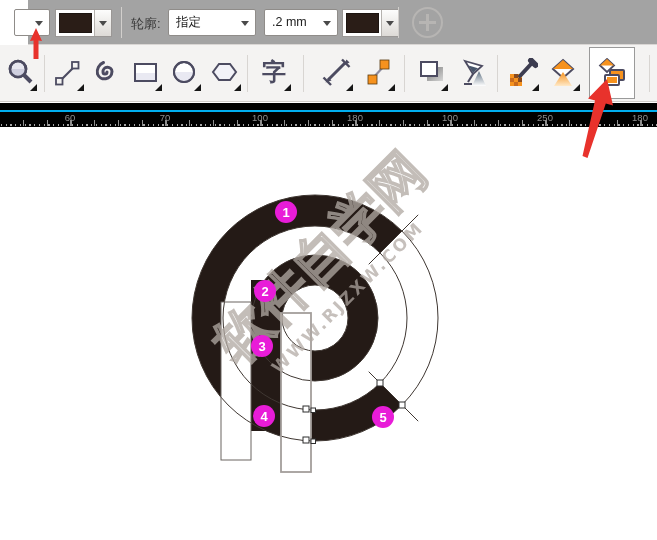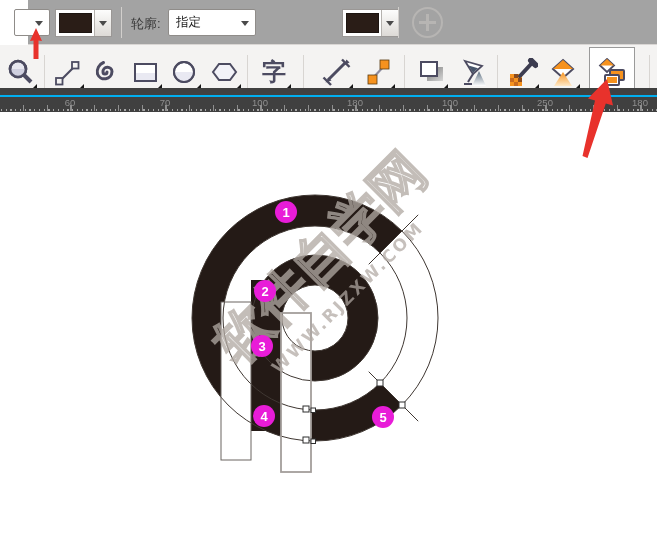--- a/index.html
+++ b/index.html
@@ -42,21 +42,21 @@
   .tool svg { position:absolute; left:4px; top:8px; }
   .tool .flyout { position:absolute; right:3px; bottom:5px; width:0; height:0;
     border-left:7px solid transparent; border-bottom:7px solid #161616; }
   .tool-sep { position:absolute; top:10px; width:1px; height:37px; background:#d8d5d2; }
   .tool.selected { background:#fff; border:1px solid #9a9a9a; top:2px; height:52px; width:46px; }
   .tool.selected svg { left:7px; top:10px; }
   .glyph-text { font-size:24px; font-weight:bold; color:#4c4b61; position:absolute;
     left:6px; top:6px; }
 
   
-  .ruler { position:absolute; left:0; top:88px; width:657px; height:24px; background:#404040; }
+  .ruler { position:absolute; left:0; top:103px; width:657px; height:24px; background:#000000; }
   .guide-cyan { position:absolute; left:0; top:7px; width:657px; height:2px; background:#00aeef; }
   .ruler-num { position:absolute; top:9px; transform:translateX(-50%);
     font-size:9.5px; color:#8f8f8f; }
   .ticks-minor { position:absolute; left:1px; right:0; top:21px; height:2px;
     background:repeating-linear-gradient(90deg,#a6a6a6 0 1.2px,transparent 1.2px 4.75px); }
   .ticks-medium { position:absolute; left:22.5px; right:0; top:17px; height:6px;
     background:repeating-linear-gradient(90deg,#8f8f8f 0 1.2px,transparent 1.2px 23.75px); }
 
   
   .canvas { position:absolute; left:0; top:127px; width:657px; height:413px; background:#fff; }
@@ -83,20 +83,24 @@
       <div class="swatch-drop">
         <span class="combo-caret" style="right:4px"></span>
       </div>
     </div>
     <div class="prop-sep" style="left:93px"></div>
     <span class="prop-label">轮廓:</span>
     <div class="combo combo-style">
       <span>指定</span>
       <span class="combo-caret"></span>
     </div>
+    <div class="combo combo-width">
+      <span>.2 mm</span>
+      <span class="combo-caret"></span>
+    </div>
     <div class="color-widget cw2">
       <div class="swatch" style="background:#2a1d17"></div>
       <div class="swatch-drop">
         <span class="combo-caret" style="right:4px"></span>
       </div>
     </div>
     <div class="prop-sep" style="left:370px"></div>
     <button class="plus-btn"></button>
   </div>
 

